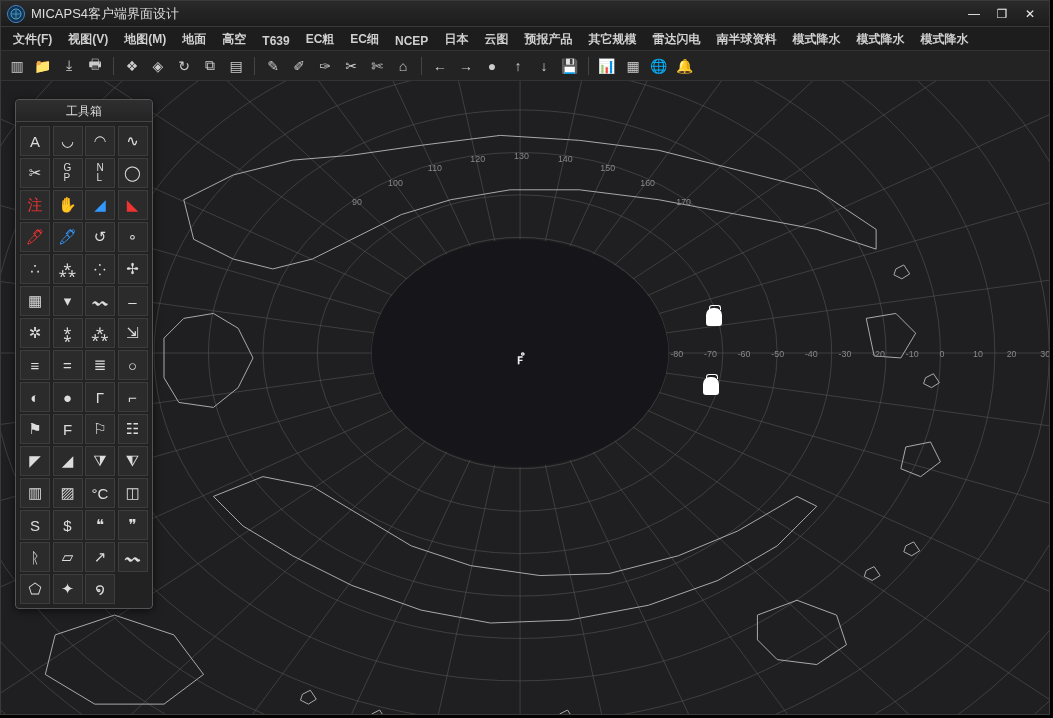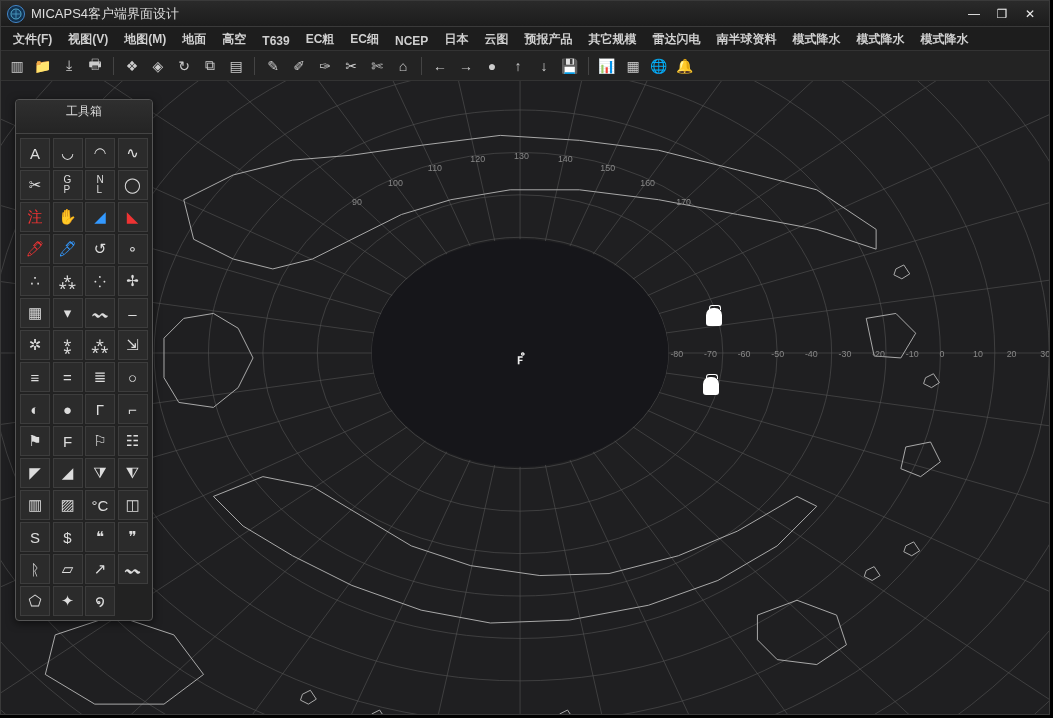--- a/index.html
+++ b/index.html
@@ -89,21 +89,21 @@
   .toolbox {
     position: absolute;
     left: 14px; top: 18px;
     width: 138px;
     background: #222;
     border: 1px solid #555;
     border-radius: 4px;
     box-shadow: 0 2px 8px rgba(0,0,0,0.6);
   }
   .toolbox .tbtitle {
-    height: 34px;
+    height: 22px;
     text-align: center;
     font-size: 12px;
     color: #ddd;
     line-height: 22px;
     border-bottom: 1px solid #444;
     background: linear-gradient(#2f2f2f,#242424);
     border-radius: 4px 4px 0 0;
   }
   .toolbox .grid {
     display: grid;

